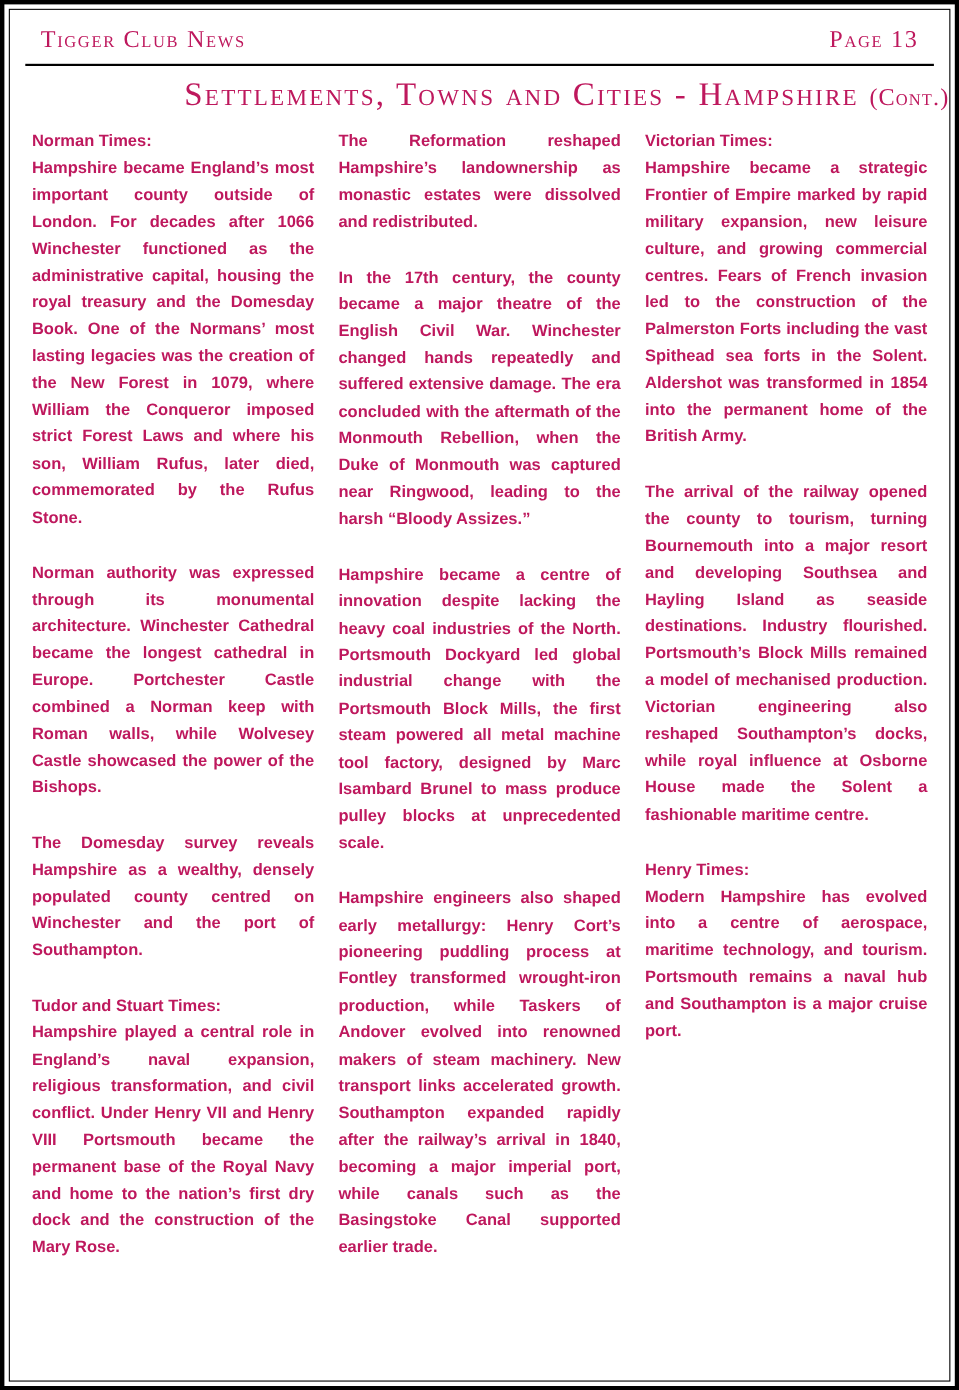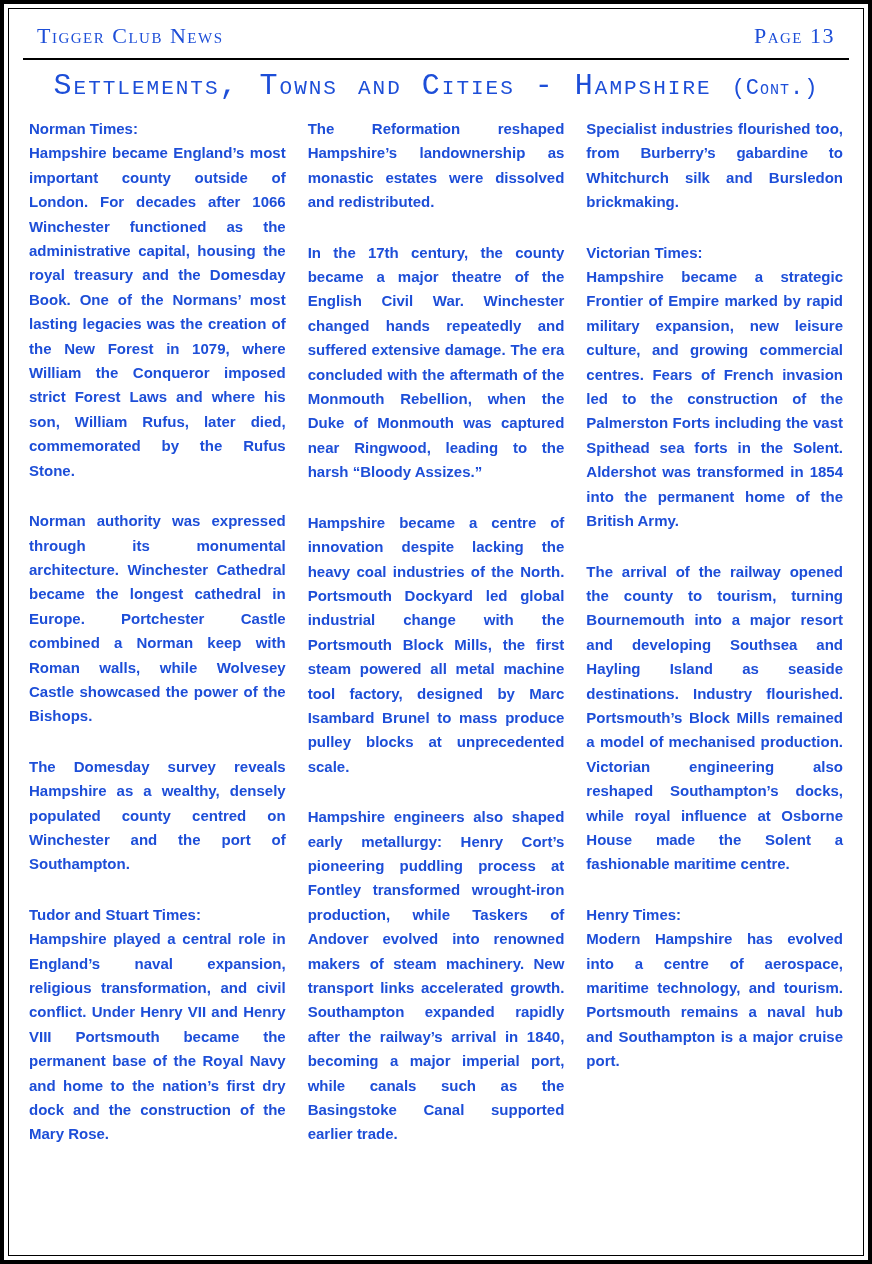--- a/index.html
+++ b/index.html
@@ -8,21 +8,21 @@
     background: #ffffff;
   }
   .page {
     width: 872px;
     height: 1264px;
     box-sizing: border-box;
     background: #ffffff;
     border: 4px solid #000000;
     padding: 4px;
     font-family: "Liberation Sans", sans-serif;
-    color: #1d4ed8;
+    color: #be185d;
   }
   .inner {
     box-sizing: border-box;
     width: 100%;
     height: 100%;
     border: 1px solid #000000;
     overflow: hidden;
     padding: 10px 0 0 0;
   }
   .masthead-row {
@@ -34,22 +34,22 @@
     font-variant: small-caps;
     letter-spacing: 1.5px;
     font-size: 22px;
   }
   .header-rule {
     border: none;
     border-top: 2px solid #000000;
     margin: 9px 14px 0 14px;
   }
   .article-title {
-    text-align: center;
-    font-family: Liberation Mono, monospace;
+    text-align: right;
+    font-family: Liberation Serif, serif;
     font-variant: small-caps;
     letter-spacing: 2px;
     font-size: 30px;
     margin-top: 9px;
     white-space: nowrap;
   }
   .article-title .cont {
     font-size: 22px;
     letter-spacing: 1px;
   }
@@ -108,21 +108,20 @@
           <div class="heading">Tudor and Stuart Times:</div>
           <p class="para">Hampshire played a central role in England’s naval expansion, religious transformation, and civil conflict. Under Henry VII and Henry VIII Portsmouth became the permanent base of the Royal Navy and home to the nation’s first dry dock and the construction of the Mary Rose.</p>
         </div>
       <div class="col">
           <p class="para">The Reformation reshaped Hampshire’s landownership as monastic estates were dissolved and redistributed.</p>
           <p class="para">In the 17th century, the county became a major theatre of the English Civil War. Winchester changed hands repeatedly and suffered extensive damage. The era concluded with the aftermath of the Monmouth Rebellion, when the Duke of Monmouth was captured near Ringwood, leading to the harsh “Bloody Assizes.”</p>
           <p class="para">Hampshire became a centre of innovation despite lacking the heavy coal industries of the North. Portsmouth Dockyard led global industrial change with the Portsmouth Block Mills, the first steam powered all metal machine tool factory, designed by Marc Isambard Brunel to mass produce pulley blocks at unprecedented scale.</p>
           <p class="para">Hampshire engineers also shaped early metallurgy: Henry Cort’s pioneering puddling process at Fontley transformed wrought-iron production, while Taskers of Andover evolved into renowned makers of steam machinery. New transport links accelerated growth. Southampton expanded rapidly after the railway’s arrival in 1840, becoming a major imperial port, while canals such as the Basingstoke Canal supported earlier trade.</p>
         </div>
       <div class="col">
-          <p class="para">Specialist industries flourished too, from Burberry’s gabardine to Whitchurch silk and Bursledon brickmaking.</p>
           <div class="heading">Victorian Times:</div>
           <p class="para">Hampshire became a strategic Frontier of Empire marked by rapid military expansion, new leisure culture, and growing commercial centres. Fears of French invasion led to the construction of the Palmerston Forts including the vast Spithead sea forts in the Solent. Aldershot was transformed in 1854 into the permanent home of the British Army.</p>
           <p class="para">The arrival of the railway opened the county to tourism, turning Bournemouth into a major resort and developing Southsea and Hayling Island as seaside destinations. Industry flourished. Portsmouth’s Block Mills remained a model of mechanised production. Victorian engineering also reshaped Southampton’s docks, while royal influence at Osborne House made the Solent a fashionable maritime centre.</p>
           <div class="heading">Henry Times:</div>
           <p class="para">Modern Hampshire has evolved into a centre of aerospace, maritime technology, and tourism. Portsmouth remains a naval hub and Southampton is a major cruise port.</p>
         </div>
     </div>
 
   </div>
 </div>

